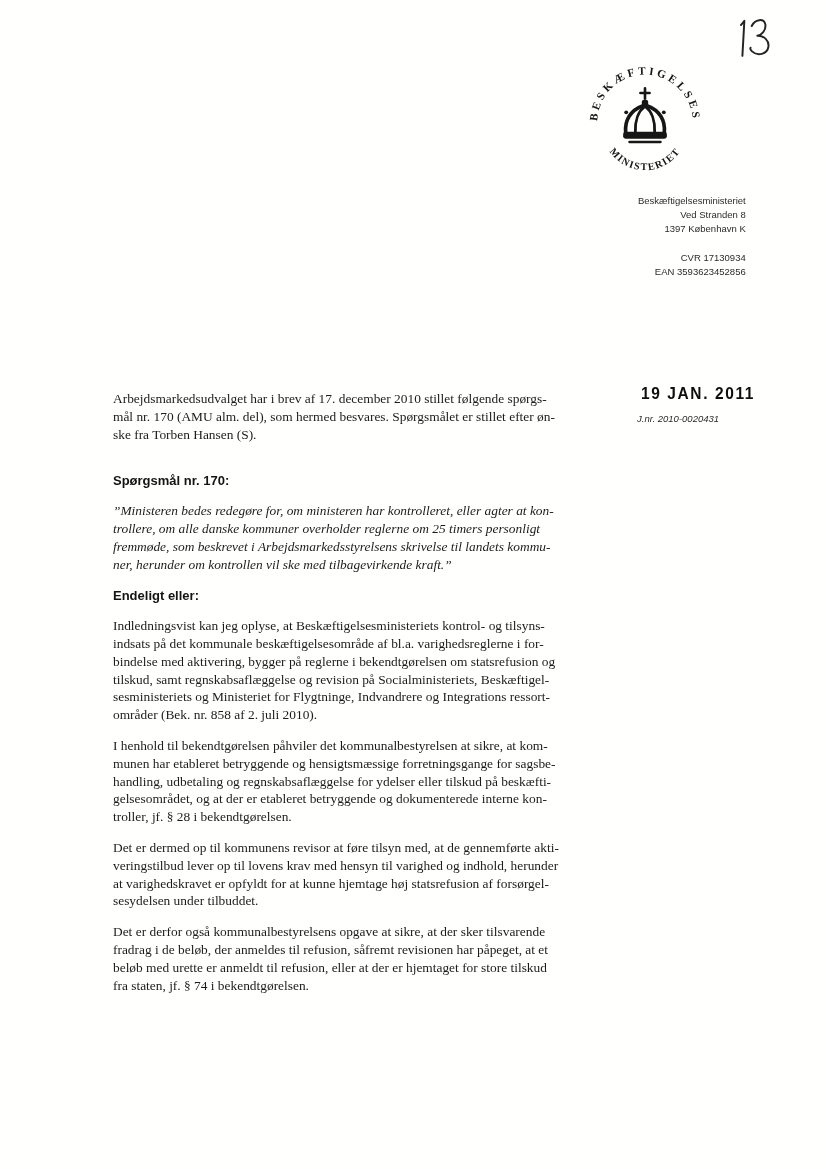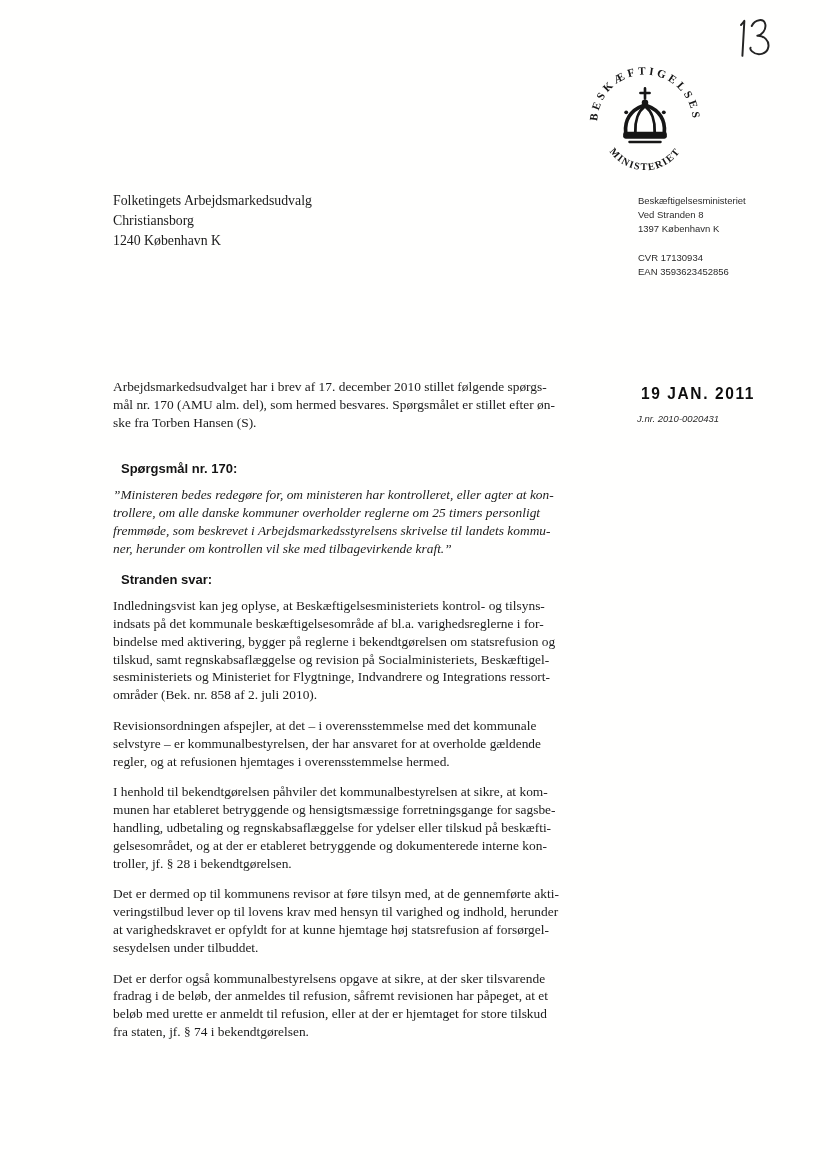--- a/index.html
+++ b/index.html
@@ -27,48 +27,48 @@
 
   
   .recipient { position: absolute; left: 113px; top: 191px; font-size: 13.8px; line-height: 20px; }
 
   
   .sender {
     position: absolute; left: 638px; top: 194px;
     font-family: "Liberation Sans", sans-serif;
     font-size: 9.5px; line-height: 14.2px; color: #2b2b2b;
   }
-  .sender-group { margin-bottom: 14px; }
+  .sender-group { margin-bottom: 14px; text-align: right; }
 
   
   .stamp {
     position: absolute; left: 641px; top: 384px;
     font-family: "Liberation Sans", sans-serif;
     font-weight: bold; font-size: 15.5px; letter-spacing: 1.6px;
     color: #0e0e0e; transform: scaleY(1.08); transform-origin: left top;
     white-space: pre;
   }
   .journal {
     position: absolute; left: 637px; top: 413px;
     font-family: "Liberation Sans", sans-serif;
     font-size: 9.5px; color: #2b2b2b; font-style: italic;
   }
 
   
   .body-col {
     position: absolute; left: 113px; top: 378px; width: 540px;
     font-size: 13.4px; line-height: 17.8px;
   }
-  .para { margin: 0 0 13px 0; white-space: pre; }
+  .para { margin: 12px 0 13px 0; white-space: pre; }
   .para.intro { margin-bottom: 29px; }
   .para.question { margin-bottom: 14px; font-style: italic; }
   .heading {
     font-family: "Liberation Sans", sans-serif;
     font-weight: bold; font-size: 13px; line-height: 17.8px;
-    margin: 8px; color: #141414;
+    margin: 0; color: #141414;
   }
 </style>
 </head>
 <body>
 
 <div class="page">
 
   <svg class="handwritten" viewBox="0 0 60 60" aria-label="13">
     <path class="ink" d="M15 14 C16.5 12.5 18 10.5 18.6 9.5 L16.5 47"></path>
     <path class="ink" d="M26.5 15 C30 7.5 39.5 6.5 41 13 C42.3 19 37.5 24.5 32.5 25.5 C39.5 25.2 45.5 30.5 44.3 37.5 C43 45.5 32.5 47.5 26.8 42.2 C25.2 40.7 24.6 39.3 25.2 38.2"></path>
@@ -92,25 +92,20 @@
       <rect class="crown-fill" x="43.5" y="77.5" width="33" height="2.3" rx="1.1"></rect>
     </g>
     <text class="logo-arc-text top" text-anchor="middle">
       <textPath href="#arcTop" startOffset="50%">BESKÆFTIGELSES</textPath>
     </text>
     <text class="logo-arc-text bottom" text-anchor="middle">
       <textPath href="#arcBottom" startOffset="50%">MINISTERIET</textPath>
     </text>
   </svg>
 
-  <div class="recipient">
-    <div>Folketingets Arbejdsmarkedsudvalg</div>
-    <div>Christiansborg</div>
-    <div>1240 København K</div>
-  </div>
 
   <div class="sender">
     <div class="sender-group">
       <div>Beskæftigelsesministeriet</div>
       <div>Ved Stranden 8</div>
       <div>1397 København K</div>
     </div>
     <div class="sender-group">
       <div>CVR 17130934</div>
       <div>EAN 3593623452856</div>
@@ -122,30 +117,27 @@
 
   <div class="body-col">
     <p class="para intro">Arbejdsmarkedsudvalget har i brev af 17. december 2010 stillet følgende spørgs-
 mål nr. 170 (AMU alm. del), som hermed besvares. Spørgsmålet er stillet efter øn-
 ske fra Torben Hansen (S).</p>
     <h3 class="heading">Spørgsmål nr. 170:</h3>
     <p class="para question">”Ministeren bedes redegøre for, om ministeren har kontrolleret, eller agter at kon-
 trollere, om alle danske kommuner overholder reglerne om 25 timers personligt
 fremmøde, som beskrevet i Arbejdsmarkedsstyrelsens skrivelse til landets kommu-
 ner, herunder om kontrollen vil ske med tilbagevirkende kraft.”</p>
-    <h3 class="heading">Stranden svar:</h3>
+    <h3 class="heading">Endeligt eller:</h3>
     <p class="para">Indledningsvist kan jeg oplyse, at Beskæftigelsesministeriets kontrol- og tilsyns-
 indsats på det kommunale beskæftigelsesområde af bl.a. varighedsreglerne i for-
 bindelse med aktivering, bygger på reglerne i bekendtgørelsen om statsrefusion og
 tilskud, samt regnskabsaflæggelse og revision på Socialministeriets, Beskæftigel-
 sesministeriets og Ministeriet for Flygtninge, Indvandrere og Integrations ressort-
 områder (Bek. nr. 858 af 2. juli 2010).</p>
-    <p class="para">Revisionsordningen afspejler, at det – i overensstemmelse med det kommunale
-selvstyre – er kommunalbestyrelsen, der har ansvaret for at overholde gældende
-regler, og at refusionen hjemtages i overensstemmelse hermed.</p>
     <p class="para">I henhold til bekendtgørelsen påhviler det kommunalbestyrelsen at sikre, at kom-
 munen har etableret betryggende og hensigtsmæssige forretningsgange for sagsbe-
 handling, udbetaling og regnskabsaflæggelse for ydelser eller tilskud på beskæfti-
 gelsesområdet, og at der er etableret betryggende og dokumenterede interne kon-
 troller, jf. § 28 i bekendtgørelsen.</p>
     <p class="para">Det er dermed op til kommunens revisor at føre tilsyn med, at de gennemførte akti-
 veringstilbud lever op til lovens krav med hensyn til varighed og indhold, herunder
 at varighedskravet er opfyldt for at kunne hjemtage høj statsrefusion af forsørgel-
 sesydelsen under tilbuddet.</p>
     <p class="para">Det er derfor også kommunalbestyrelsens opgave at sikre, at der sker tilsvarende

